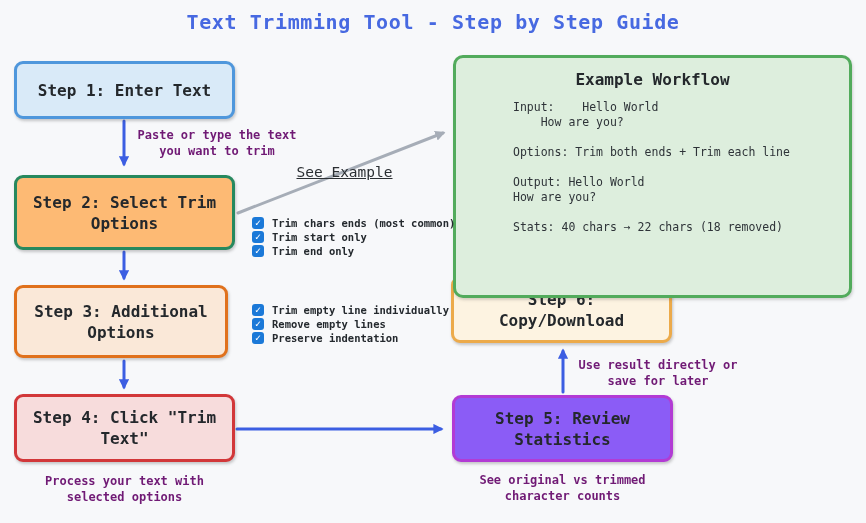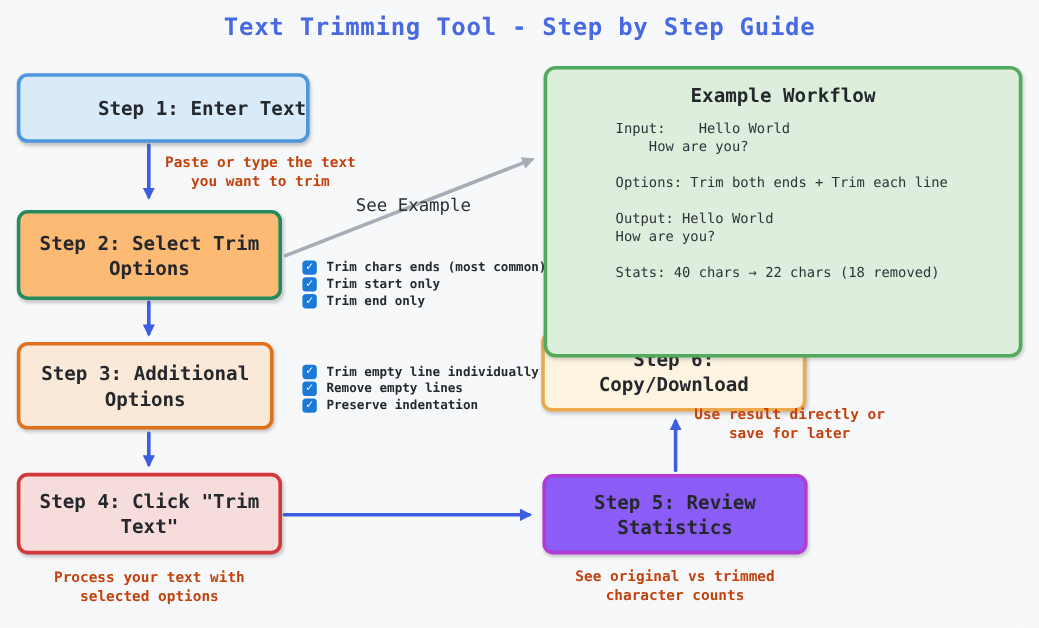--- a/index.html
+++ b/index.html
@@ -17,21 +17,21 @@
   .node {
     position:absolute; box-sizing:border-box;
     border:3px solid; border-radius:9px;
     display:flex; align-items:center; justify-content:center;
     box-shadow:1px 2px 3px rgba(70,70,70,0.28);
   }
   .node-label {
     font-size:16px; font-weight:bold; line-height:21px;
     color:#24282c; text-align:center; white-space:pre-line;
   }
-  .n1 { left:14px;  top:61px;  width:244px; height:58px;justify-content:flex-end; }
+  .n1 { left:14px;  top:61px;  width:221px; height:58px; }
   .n2 { left:14px;  top:175px; width:221px; height:75px; }
   .n3 { left:14px;  top:285px; width:214px; height:73px; }
   .n4 { left:14px;  top:394px; width:221px; height:68px; }
   .n5 { left:452px; top:395px; width:221px; height:67px; }
   .n6 { left:451px; top:276px; width:221px; height:67px; }
   .example {
     position:absolute; left:453px; top:55px; width:399px; height:243px;
     box-sizing:border-box; border:3px solid; border-radius:10px;
     box-shadow:1px 2px 3px rgba(70,70,70,0.22);
   }
@@ -39,29 +39,29 @@
     margin-top:12px; text-align:center;
     font-size:16px; font-weight:bold; color:#24282c;
   }
   .ex-body {
     margin:11px 0 0 57px; font-family:inherit;
     font-size:11.5px; line-height:15px; color:#2e3338;
   }
   .note {
     position:absolute; text-align:center;
     font-size:12px; font-weight:bold; line-height:16px;
-    color:#c2410c; white-space:pre-line;
+    color:#701a75; white-space:pre-line;
   }
   .note-paste   { left:107px; top:127px; width:220px; }
   .note-process { left:14px;  top:473px; width:221px; }
   .note-stats   { left:452px; top:472px; width:221px; }
-  .note-use     { left:574px; top:337px; width:168px; }
+  .note-use     { left:574px; top:357px; width:168px; }
   .note-see-example {
     position:absolute; left:282px; top:164px; width:125px;
-    text-align:center; font-size:14.5px; font-weight:normal; color:#2b2f33;
+    text-align:center; font-size:14.5px; font-weight:normal; color:#2b2f33;text-decoration:underline;
   }
   .cbgroup {
     position:absolute; display:flex; flex-direction:column; gap:2px;
   }
   .cbg1 { left:252px; top:217px; }
   .cbg2 { left:252px; top:304px; }
   .cbrow { display:flex; align-items:center; gap:8px; height:12px; cursor:pointer; }
   .cb {
     width:12px; height:12px; flex:0 0 12px; border-radius:3px;
     background:#1b79d8; color:#ffffff;

